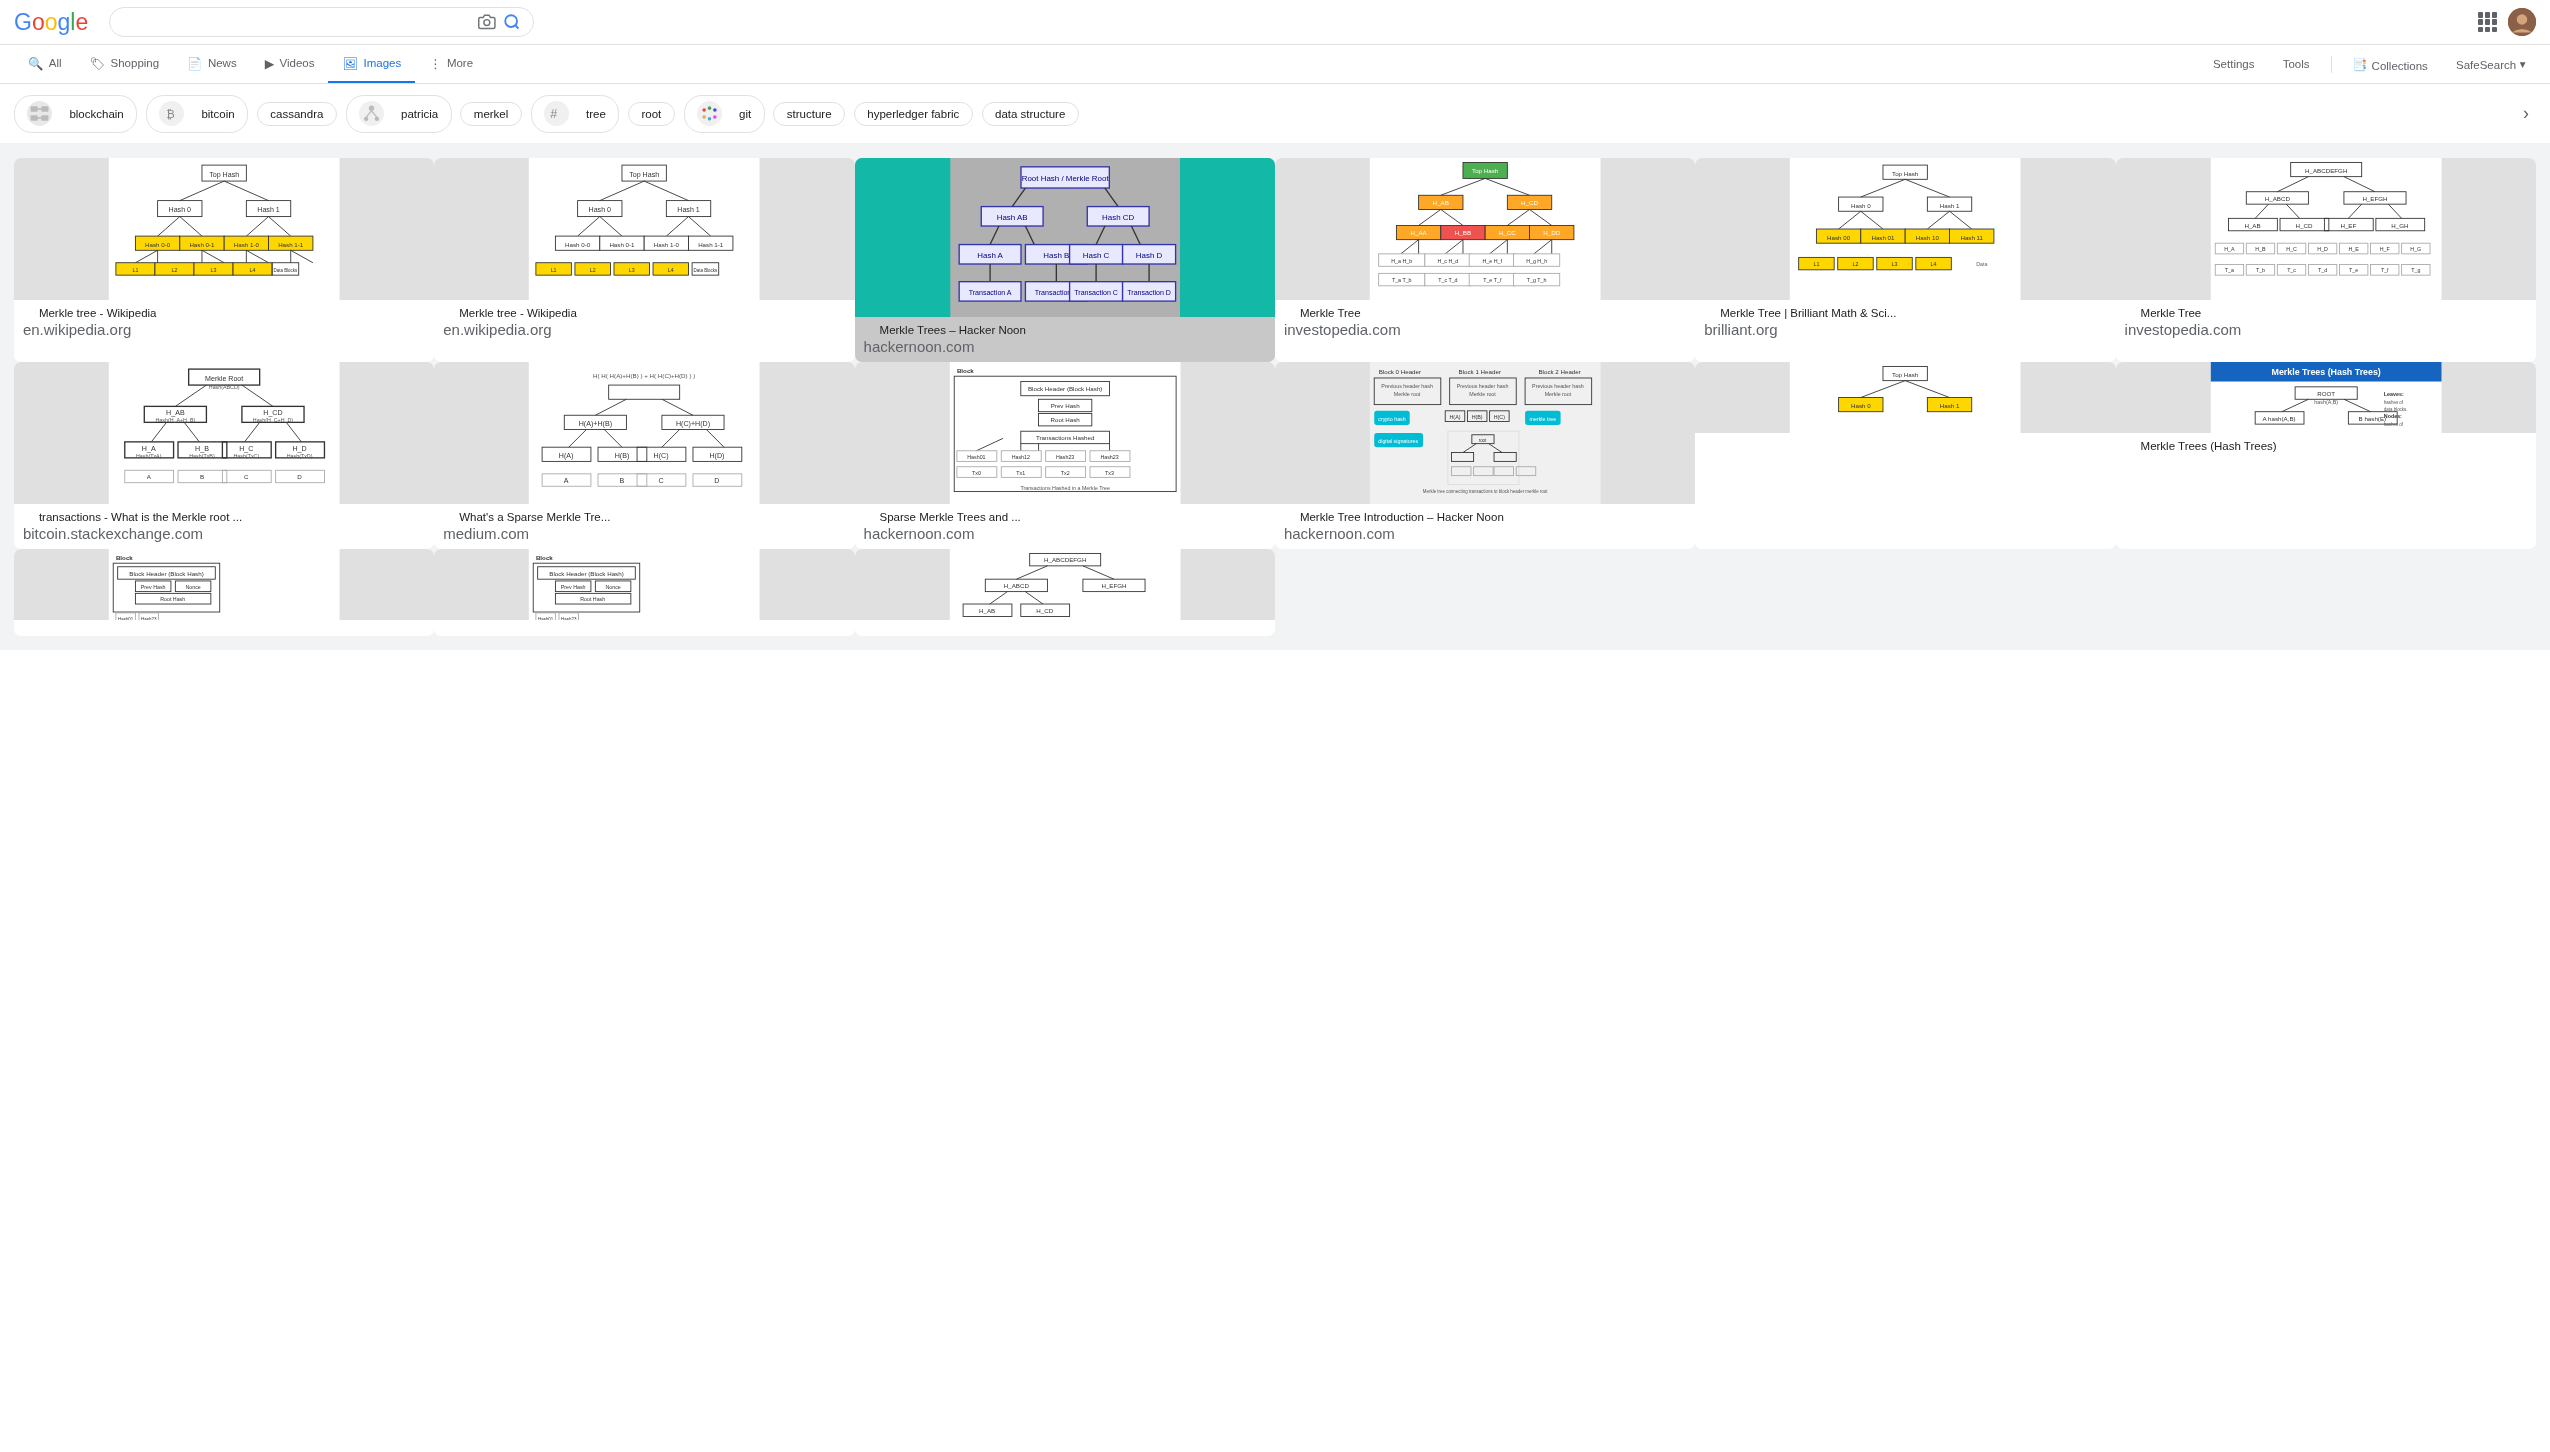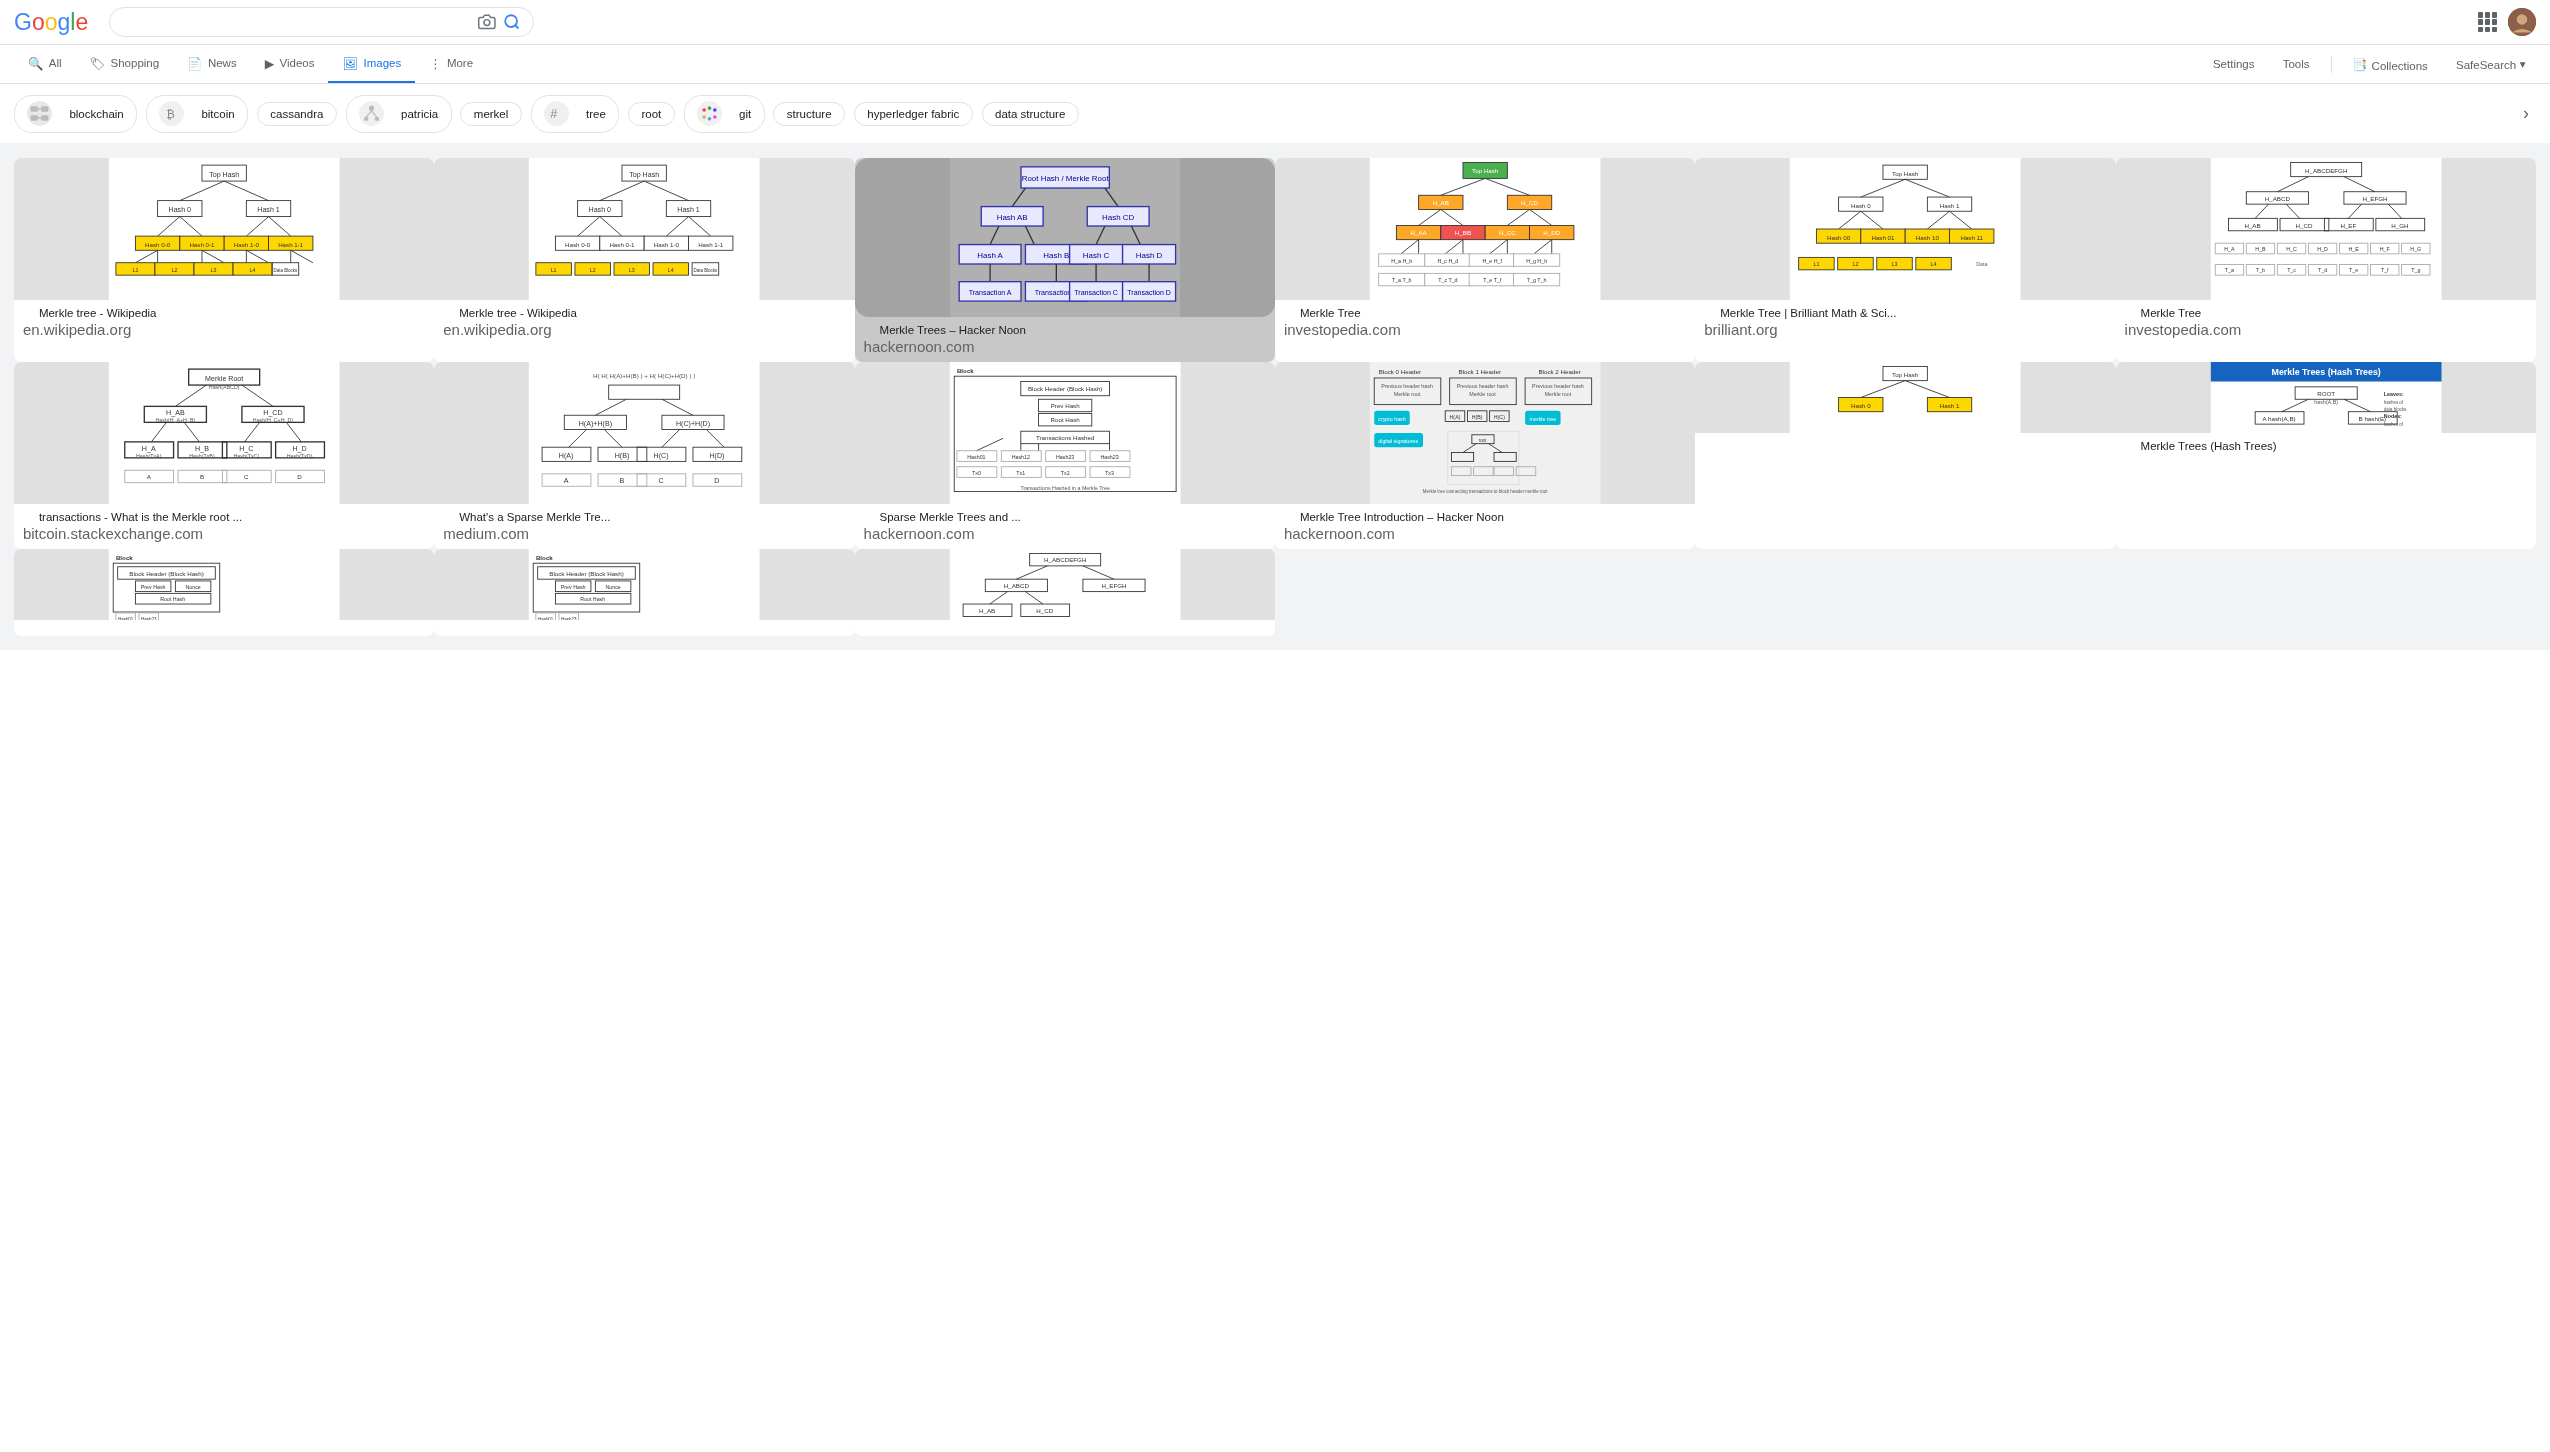--- a/index.html
+++ b/index.html
@@ -329,21 +329,21 @@
         <text x="199" y="128" text-anchor="middle" font-size="5" fill="#333">Data Blocks</text>
       </svg>
     </div>
     <div class="image-info">
       <div class="image-title">Merkle tree - Wikipedia</div>
       <div class="image-source">en.wikipedia.org</div>
     </div>
   </div>
 
   <div class="image-card featured">
-    <div class="image-thumb tall" style="background:#a3a3a3;border-radius:14px;">
+    <div class="image-thumb tall" style="background:#14b8a6;">
       <svg viewBox="0 0 260 180" xmlns="http://www.w3.org/2000/svg" style="font-size:14px">
         <rect width="260" height="180" fill="#b0b0b0"></rect>
 
         <rect x="80" y="10" width="100" height="24" fill="#e8e8ff" stroke="#3333aa" stroke-width="1.5"></rect>
         <text x="130" y="26" text-anchor="middle" font-size="9" fill="#000080">Root Hash / Merkle Root</text>
         <line x1="85" y1="34" x2="70" y2="55" stroke="#333" stroke-width="1.5" marker-end="url(#arrow)"></line>
         <line x1="175" y1="34" x2="190" y2="55" stroke="#333" stroke-width="1.5"></line>
         <rect x="35" y="55" width="70" height="22" fill="#e8e8ff" stroke="#3333aa" stroke-width="1.5"></rect>
         <text x="70" y="70" text-anchor="middle" font-size="9" fill="#000080">Hash AB</text>
         <rect x="155" y="55" width="70" height="22" fill="#e8e8ff" stroke="#3333aa" stroke-width="1.5"></rect>

